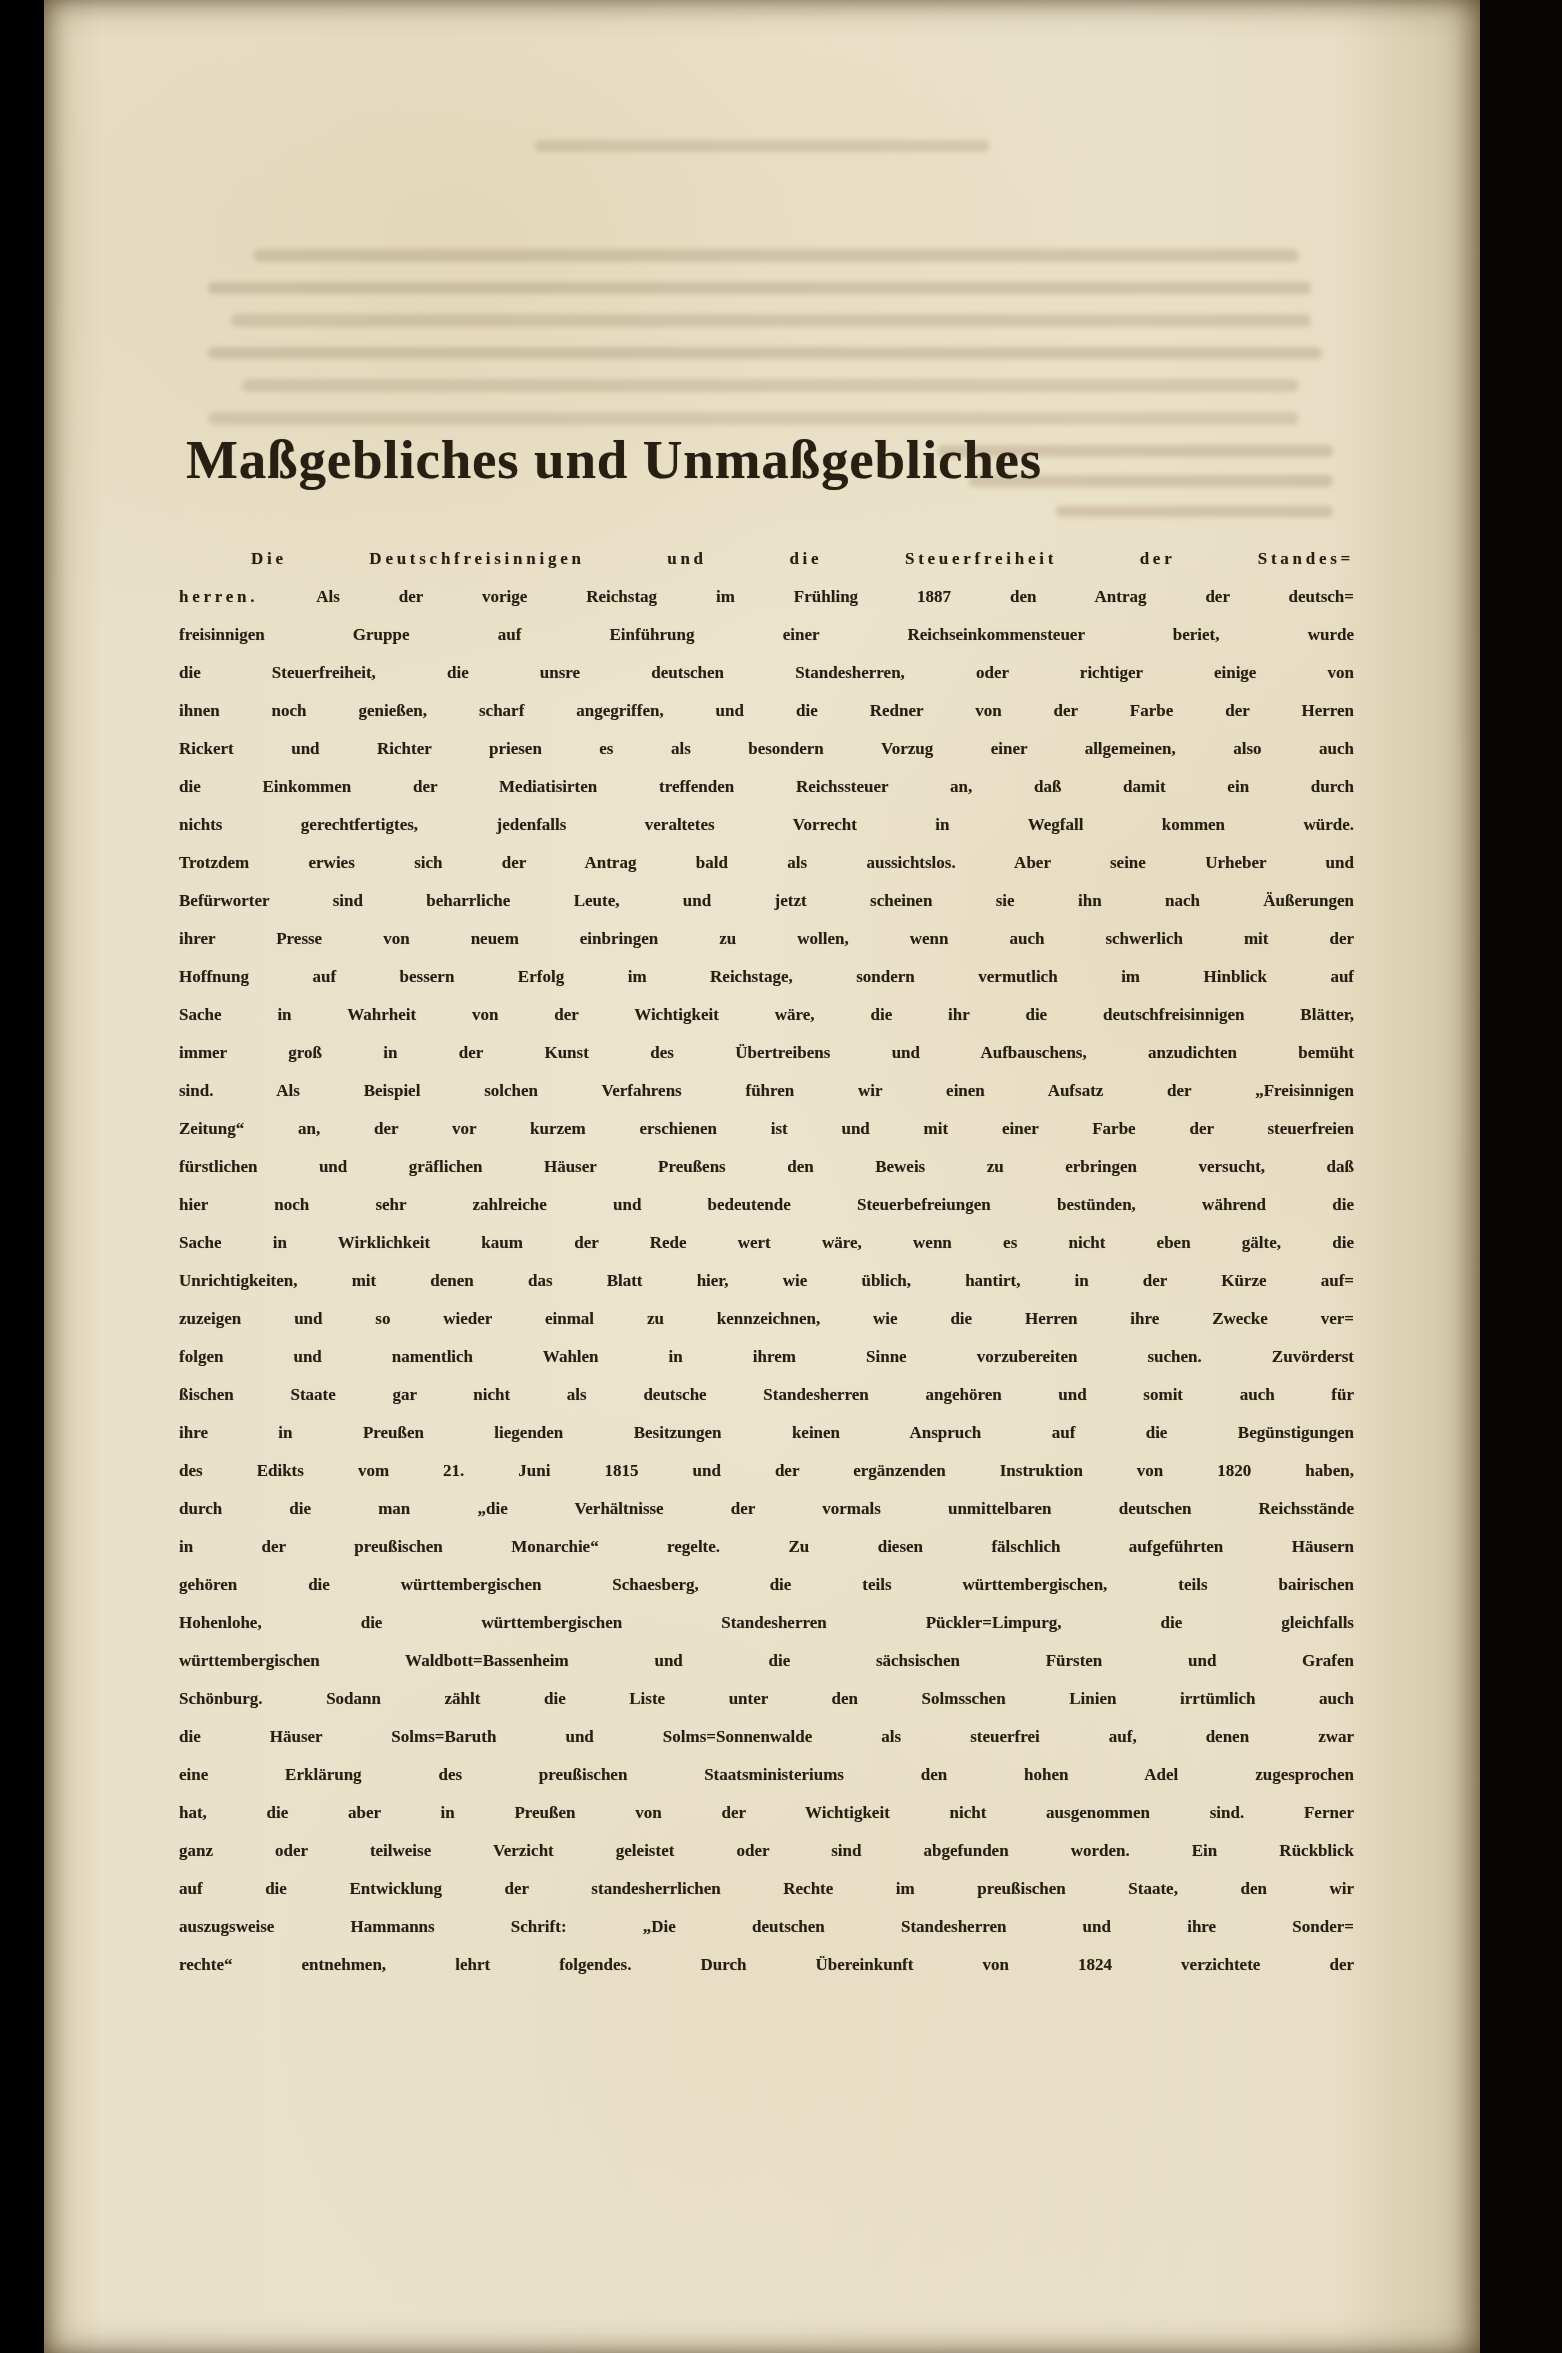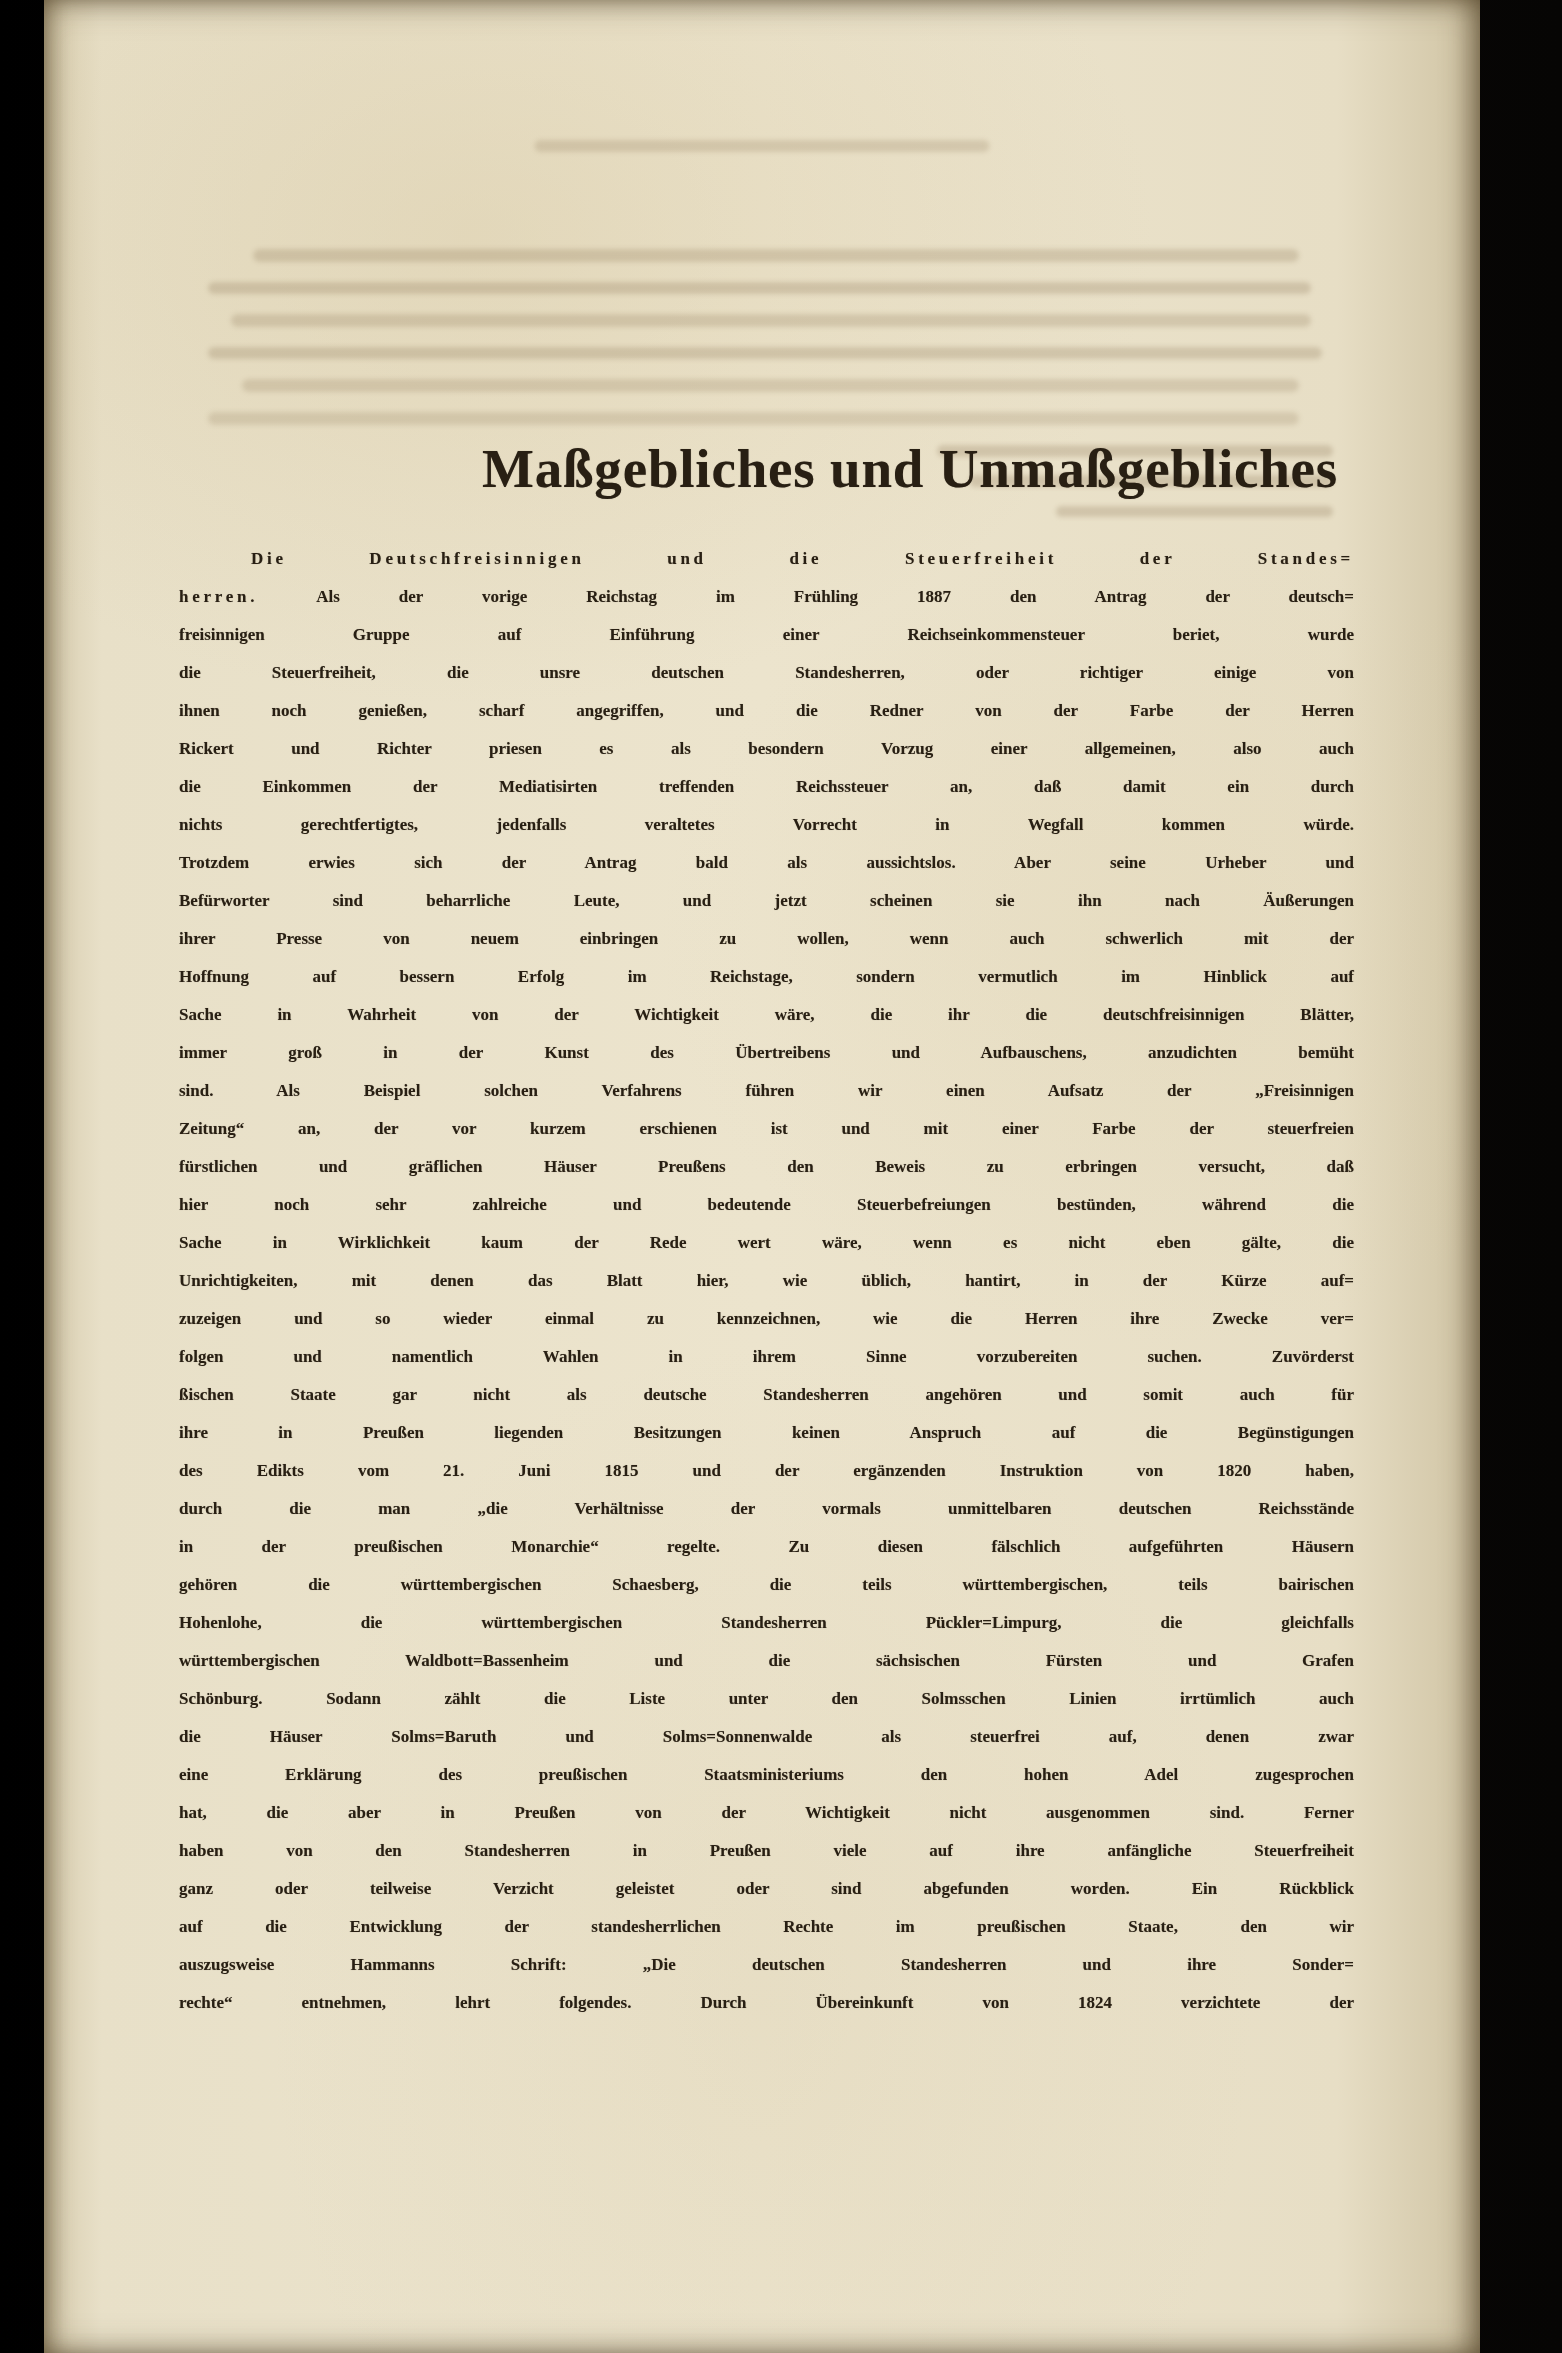--- a/index.html
+++ b/index.html
@@ -52,22 +52,22 @@
   .ghost-main .gl:nth-child(6) { width: 97%; opacity: .7; }
   .ghost-right { right: 147px; top: 445px; width: 396px; opacity: .45; }
   .ghost-right .gl { height: 11.8px; margin-bottom: 18.5px; }
   .ghost-right .gl:nth-child(2) { width: 92%; margin-left: 8%; }
   .ghost-right .gl:nth-child(3) { width: 70%; margin-left: 30%; }
   
   .heading {
     position: absolute;
     left: 135px; right: 126px;
     top: 421px;
-    margin: 16px;
-    text-align: right;
+    margin: 7px;
+    text-align: left;
     font-size: 55px;
     font-weight: bold;
     letter-spacing: 0.8px;
     color: #281f13;
     text-shadow: 0 0 0.8px rgba(40,31,19,.45);
   }
   .textblock {
     position: absolute;
     left: 135px; right: 126px;
     top: 540px;
@@ -139,21 +139,20 @@
         <div class="line">des Edikts vom 21. Juni 1815 und der ergänzenden Instruktion von 1820 haben,</div>
         <div class="line">durch die man „die Verhältnisse der vormals unmittelbaren deutschen Reichsstände</div>
         <div class="line">in der preußischen Monarchie“ regelte.  Zu diesen fälschlich aufgeführten Häusern</div>
         <div class="line">gehören die württembergischen Schaesberg, die teils württembergischen, teils bairischen</div>
         <div class="line">Hohenlohe, die württembergischen Standesherren Pückler=Limpurg, die gleichfalls</div>
         <div class="line">württembergischen Waldbott=Bassenheim und die sächsischen Fürsten und Grafen</div>
         <div class="line">Schönburg.  Sodann zählt die Liste unter den Solmsschen Linien irrtümlich auch</div>
         <div class="line">die Häuser Solms=Baruth und Solms=Sonnenwalde als steuerfrei auf, denen zwar</div>
         <div class="line">eine Erklärung des preußischen Staatsministeriums den hohen Adel zugesprochen</div>
         <div class="line">hat, die aber in Preußen von der Wichtigkeit nicht ausgenommen sind.  Ferner</div>
-        <div class="line">haben von den Standesherren in Preußen viele auf ihre anfängliche Steuerfreiheit</div>
         <div class="line">ganz oder teilweise Verzicht geleistet oder sind abgefunden worden.  Ein Rückblick</div>
         <div class="line">auf die Entwicklung der standesherrlichen Rechte im preußischen Staate, den wir</div>
         <div class="line">auszugsweise Hammanns Schrift: „Die deutschen Standesherren und ihre Sonder=</div>
         <div class="line">rechte“ entnehmen, lehrt folgendes.  Durch Übereinkunft von 1824 verzichtete der</div>
       </div>
 
   </div>
 </div>
 
 

